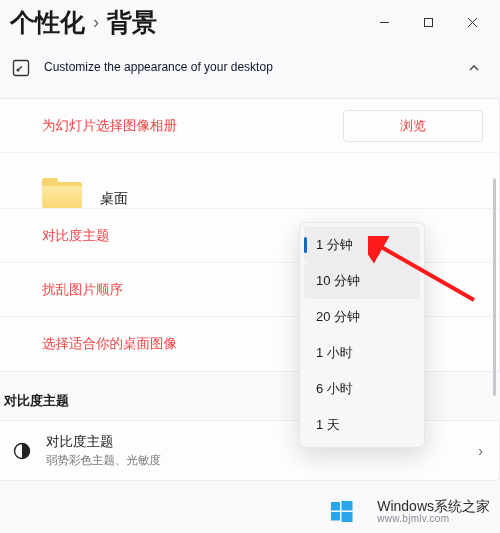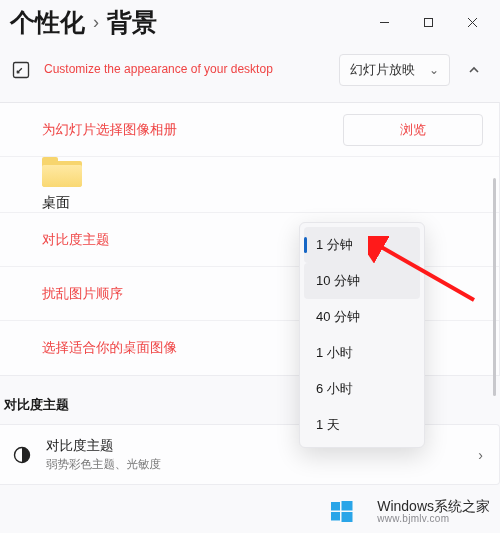--- a/index.html
+++ b/index.html
@@ -58,21 +58,21 @@
       width: 22px;
       flex: 0 0 22px;
       color: #333;
       display:flex;
       align-items:center;
       justify-content:center;
     }
     .subtitle-text {
       flex: 1;
       font-size: 12px;
-      color: #ef4444;
+      color: #0f172a;
       line-height: 1.3;
     }
     .bg-select {
       display: flex;
       align-items: center;
       gap: 10px;
     }
     .bg-dropdown {
       border: 1px solid #e2e2e6;
       background: #fcfcfd;
@@ -116,23 +116,22 @@
       background: #fdfdfe;
       border-radius: 4px;
       width: 140px;
       height: 32px;
       display:flex;align-items:center;justify-content:center;
       font-size: 13px;
     }
     .folder-row {
       padding-left: 42px;
       height: 56px;
-      display:flex;align-items:flex-start;gap:18px;
+      display:flex;align-items:flex-end;gap:18px;
       border-bottom: 1px solid #f0f0f3;
-      flex-direction: column;
     }
     .folder-icon {
       width: 40px; height: 30px;
       position: relative;
     }
     .folder-back {
       position:absolute; left:0; top:4px; width:40px; height:26px;
       background:#f7d56e; border-radius:2px 2px 3px 3px;
     }
     .folder-tab {
@@ -246,24 +245,20 @@
 
 <div class="subtitle-row">
   <div class="brush-icon">
     <svg width="20" height="20" viewBox="0 0 24 24" fill="none" stroke="#333" stroke-width="1.6">
       <rect x="3" y="3" width="18" height="18" rx="2"></rect>
       <path d="M7 13 l3 3 M7 16 l6-6"></path>
     </svg>
   </div>
   <div class="subtitle-text">Customize the appearance of your desktop</div>
   <div class="bg-select">
-    <div class="bg-dropdown">
-      <span>幻灯片放映</span>
-      <span class="chev">⌄</span>
-    </div>
     <div class="collapse-btn">
       <svg width="14" height="14" viewBox="0 0 14 14">
           <polyline points="3,9 7,5 11,9" fill="none" stroke="#555" stroke-width="1.6"></polyline>
         </svg>
     </div>
   </div>
 </div>
 
 <div class="panel">
   <div class="row">
@@ -303,21 +298,21 @@
     <div class="t2">弱势彩色主题、光敏度</div>
   </div>
   <div class="contrast-chev">›</div>
 </div>
 
 <div class="scroll-thumb"></div>
 
 <div class="dropdown-menu">
   <div class="dd-item selected">1 分钟</div>
   <div class="dd-item sel2">10 分钟</div>
-  <div class="dd-item">40 分钟</div>
+  <div class="dd-item">20 分钟</div>
   <div class="dd-item">1 小时</div>
   <div class="dd-item">6 小时</div>
   <div class="dd-item">1 天</div>
 </div>
 
 <svg class="arrow" viewBox="0 0 110 70">
   <defs>
     <marker id="ah" markerWidth="9" markerHeight="9" refX="2" refY="4.5" orient="auto">
       <polygon points="0,0 9,4.5 0,9" fill="#ff1a1a"></polygon>
     </marker>

